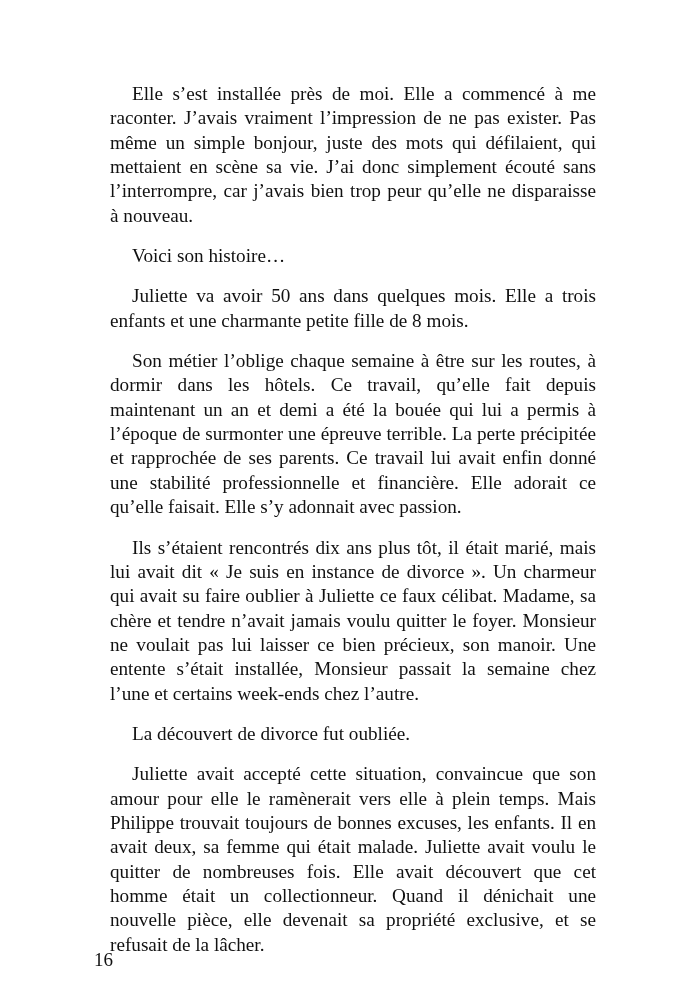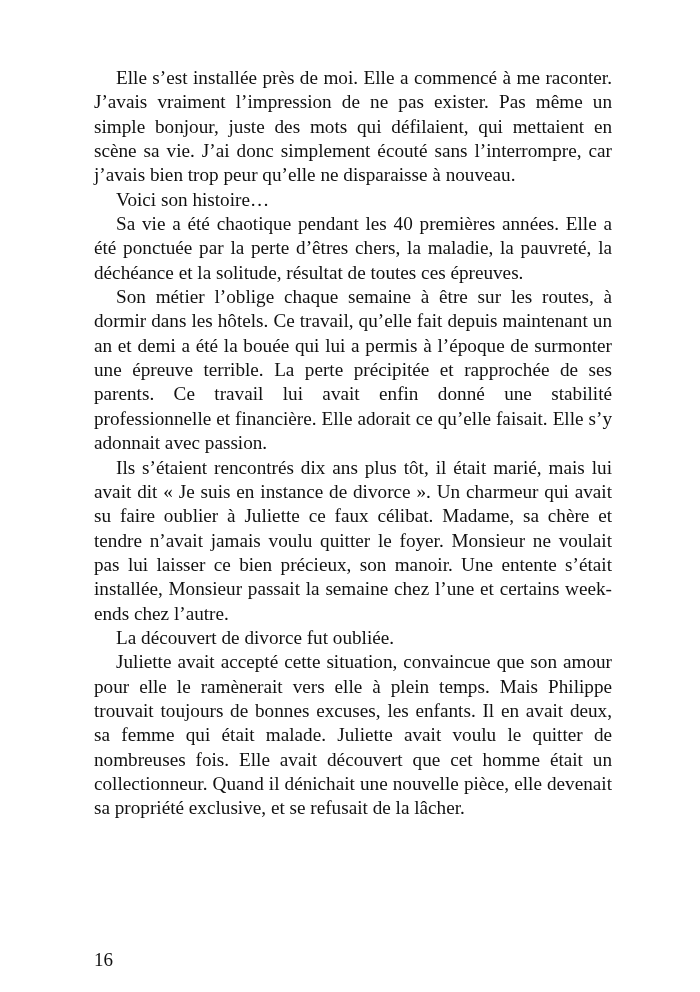--- a/index.html
+++ b/index.html
@@ -9,40 +9,40 @@
     left: 94px;
     top: 66px;
     width: 518px;
     font-family: "Liberation Serif", serif;
     font-size: 19.2px;
     line-height: 24.35px;
     color: #111111;
     text-align: justify;
   }
   .page p {
-    margin: 0;
+    margin: 16px;
     text-indent: 22px;
     hyphens: none;
   }
   .page-number {
     position: absolute;
     left: 94px;
     top: 917px;
     font-family: "Liberation Serif", serif;
     font-size: 19px;
     color: #111111;
     margin-top: 32px;
   }
 </style>
 </head>
 <body>
 
 <div class="page">
   <p>Elle s’est installée près de moi. Elle a commencé à me raconter. J’avais vraiment l’impression de ne pas exister. Pas même un simple bonjour, juste des mots qui défilaient, qui mettaient en scène sa vie. J’ai donc simplement écouté sans l’interrompre, car j’avais bien trop peur qu’elle ne disparaisse à nouveau.</p>
   <p>Voici son histoire…</p>
-  <p>Sa vie a été chaotique pendant les 40 premières années. Elle a été ponctuée par la perte d’êtres chers, la maladie, la pauvreté, la déchéance et la solitude, résultat de toutes ces épreuves.</p>
+  <p>Juliette va avoir 50 ans dans quelques mois. Elle a trois enfants et une charmante petite fille de 8 mois.</p>
   <p>Son métier l’oblige chaque semaine à être sur les routes, à dormir dans les hôtels. Ce travail, qu’elle fait depuis maintenant un an et demi a été la bouée qui lui a permis à l’époque de surmonter une épreuve terrible. La perte précipitée et rapprochée de ses parents. Ce travail lui avait enfin donné une stabilité professionnelle et financière. Elle adorait ce qu’elle faisait. Elle s’y adonnait avec passion.</p>
   <p>Ils s’étaient rencontrés dix ans plus tôt, il était marié, mais lui avait dit « Je suis en instance de divorce ». Un charmeur qui avait su faire oublier à Juliette ce faux célibat. Madame, sa chère et tendre n’avait jamais voulu quitter le foyer. Monsieur ne voulait pas lui laisser ce bien précieux, son manoir. Une entente s’était installée, Monsieur passait la semaine chez l’une et certains week-ends chez l’autre.</p>
   <p>La découvert de divorce fut oubliée.</p>
   <p>Juliette avait accepté cette situation, convaincue que son amour pour elle le ramènerait vers elle à plein temps. Mais Philippe trouvait toujours de bonnes excuses, les enfants. Il en avait deux, sa femme qui était malade. Juliette avait voulu le quitter de nombreuses fois. Elle avait découvert que cet homme était un collectionneur. Quand il dénichait une nouvelle pièce, elle devenait sa propriété exclusive, et se refusait de la lâcher.</p>
 </div>
 
 <div class="page-number">16</div>
 
 </body></html>

